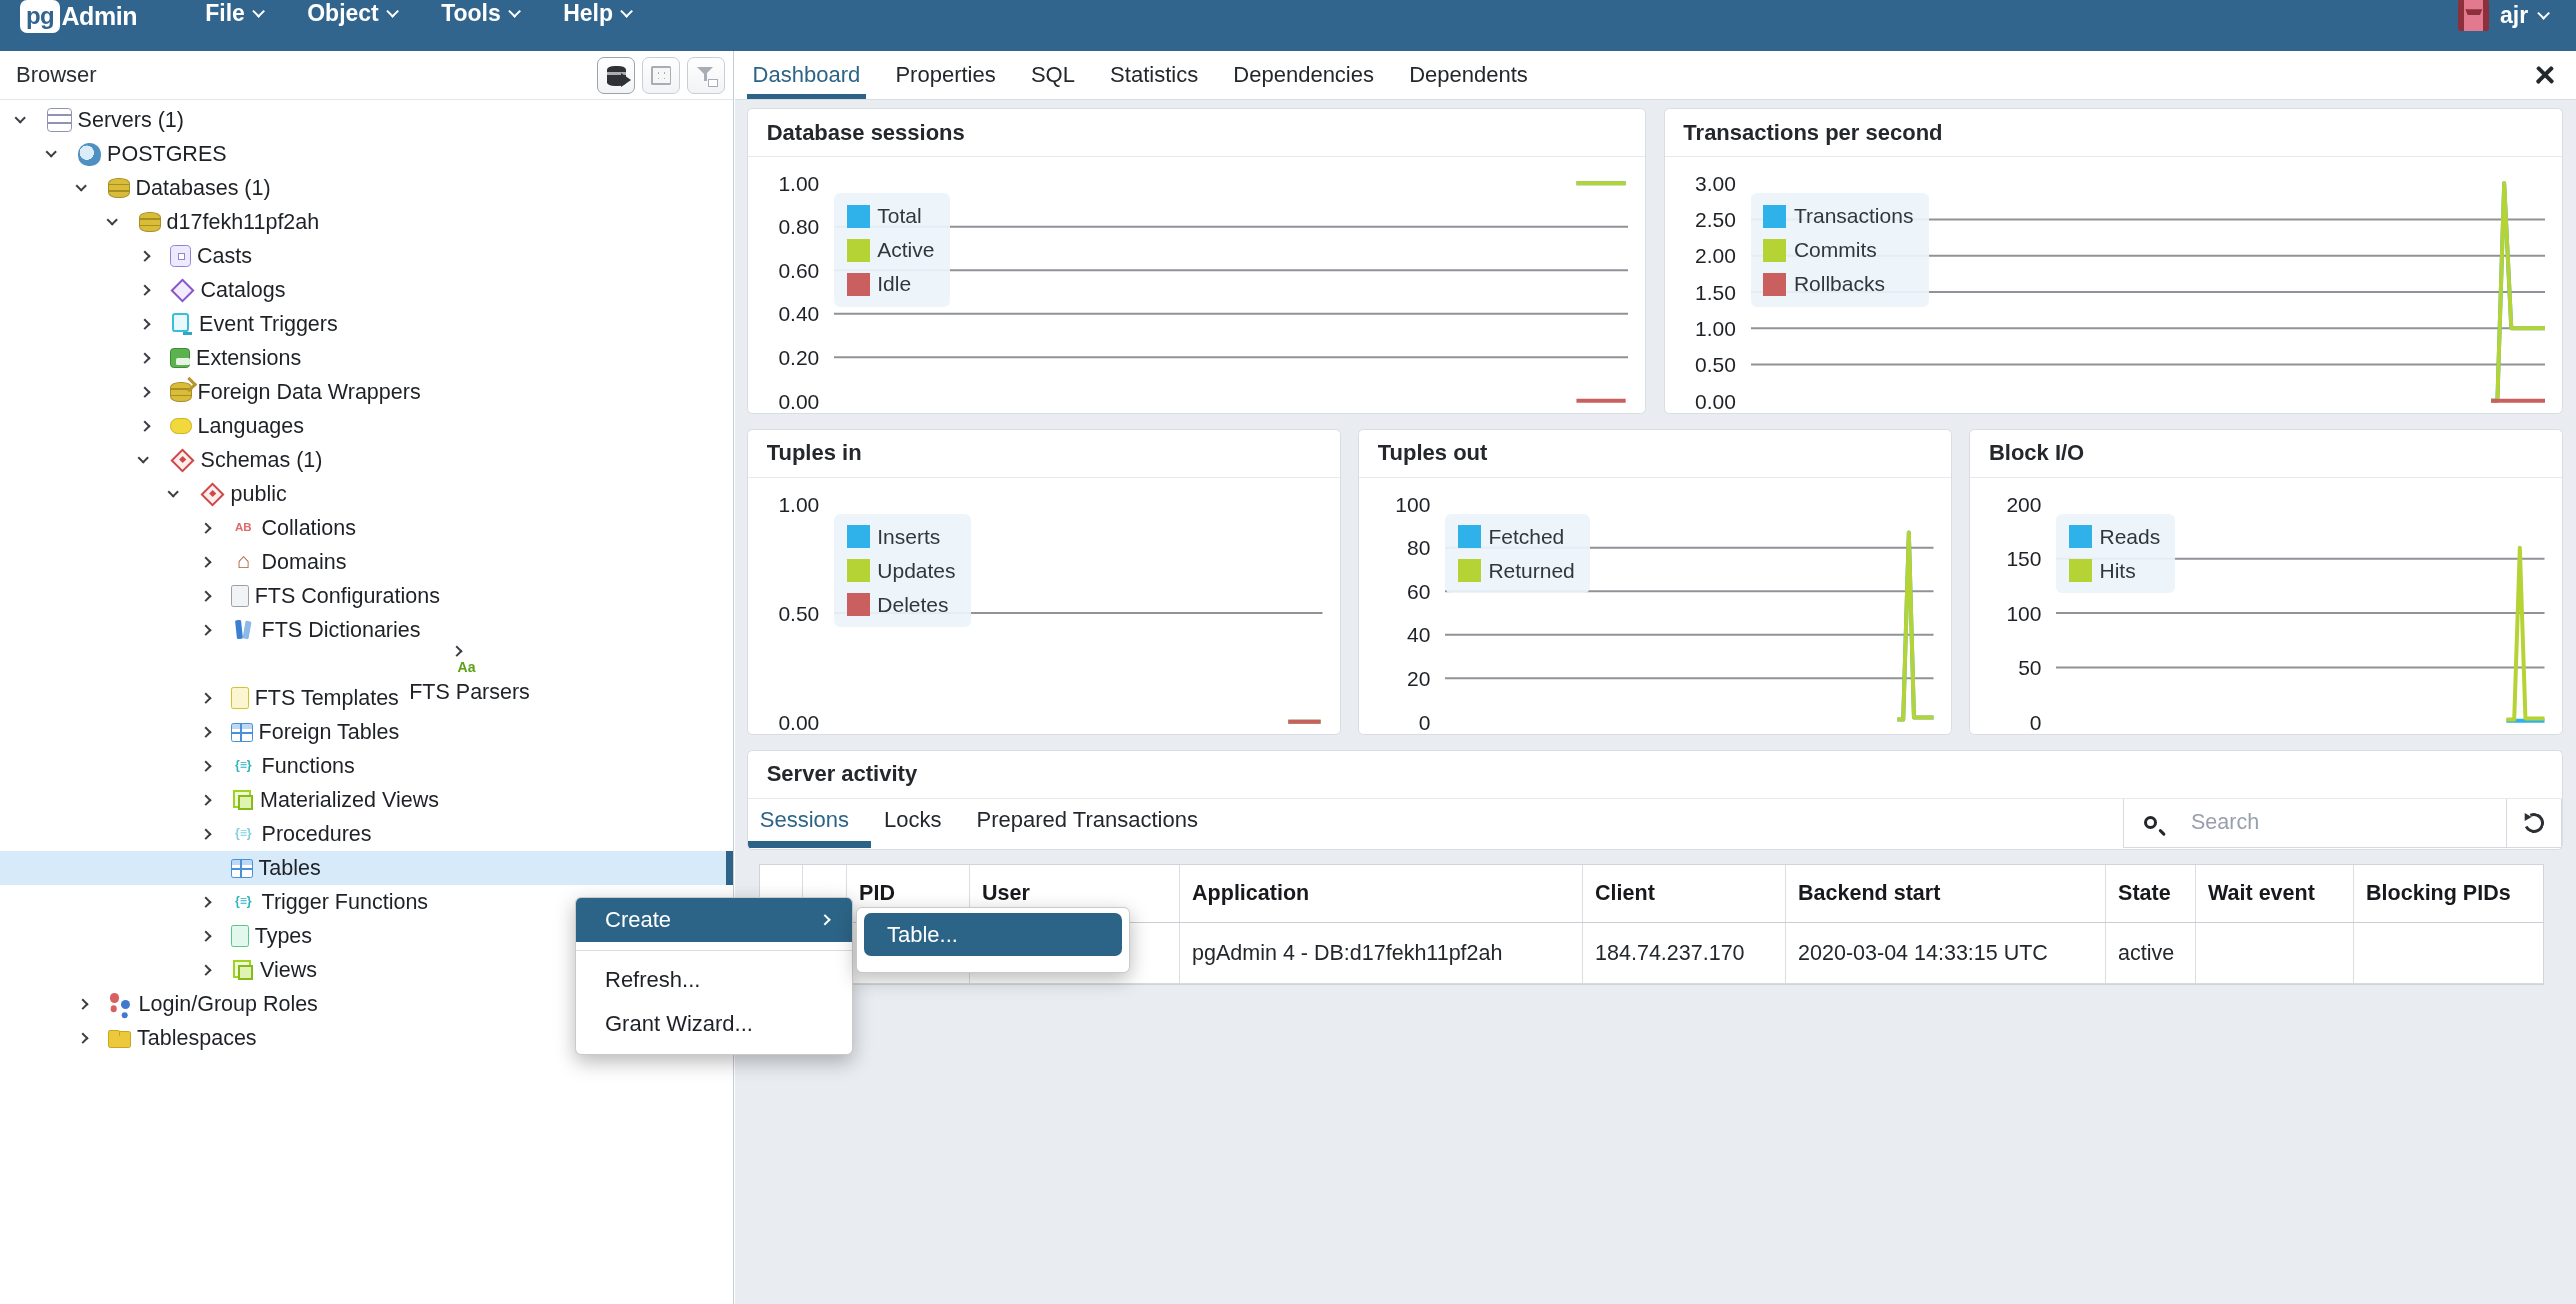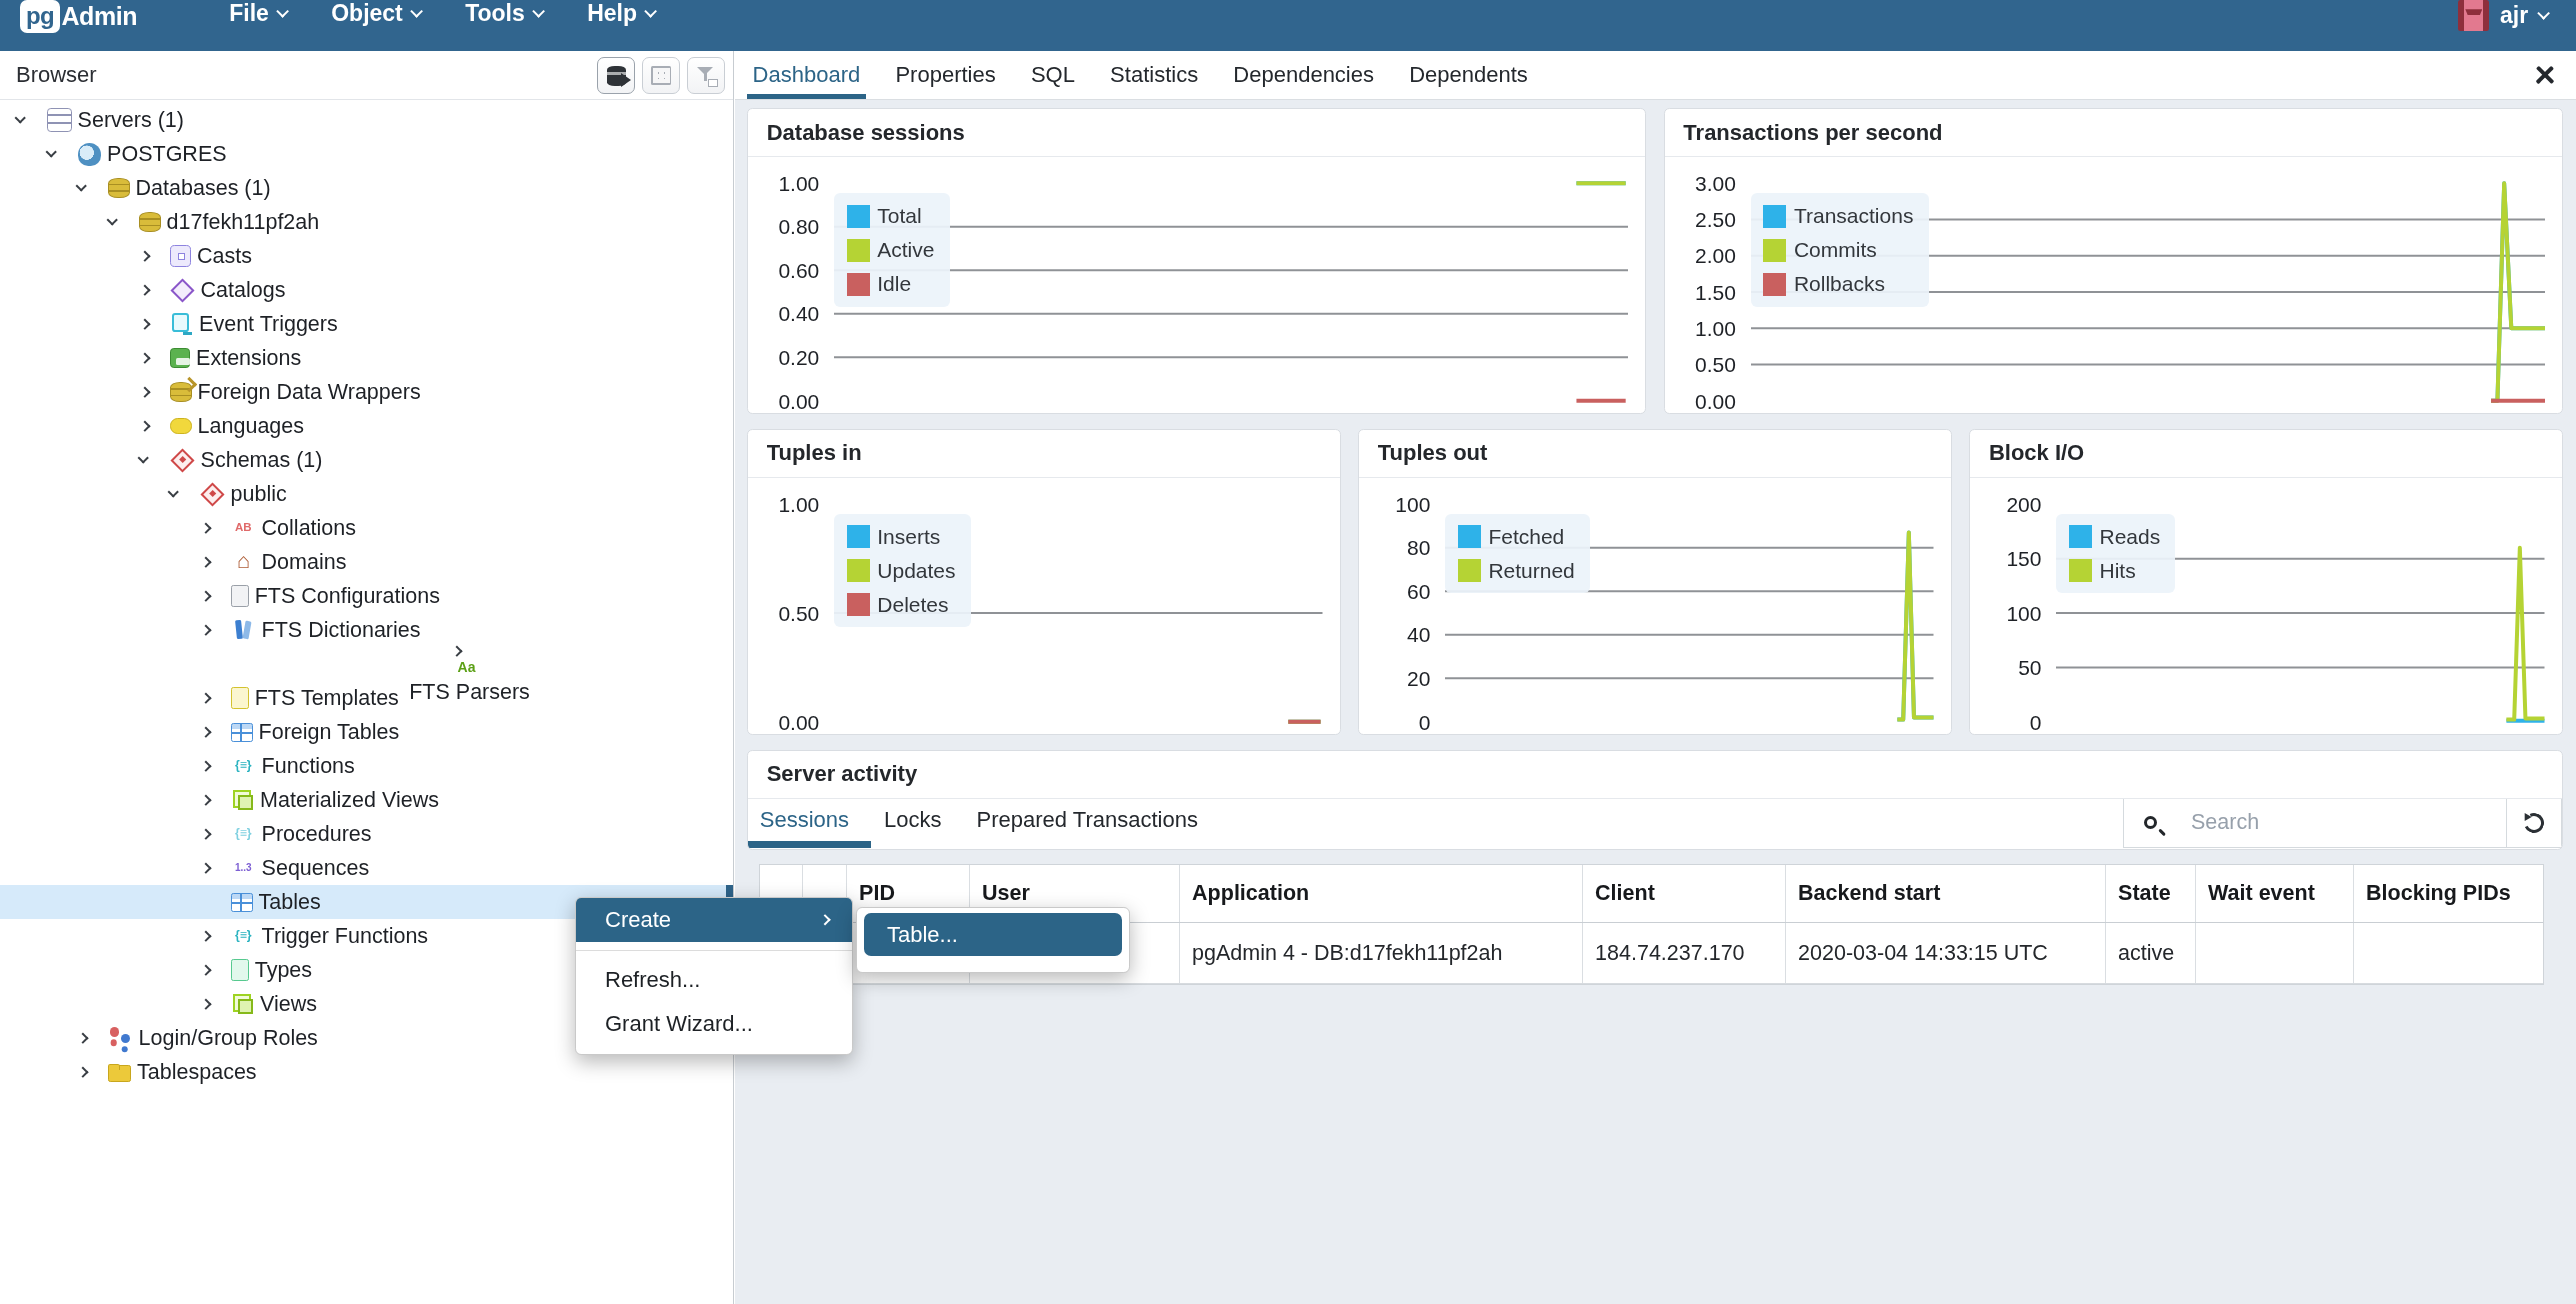--- a/index.html
+++ b/index.html
@@ -4,21 +4,21 @@
 <style>
   html,body{margin:0;padding:0;background:#fff;}
   *{box-sizing:border-box;font-family:"Liberation Sans","DejaVu Sans",sans-serif;}
   #app{position:relative;width:2576px;height:1304px;overflow:hidden;background:#fff;}
 
   
   .appbar{position:absolute;left:0;top:0;width:2576px;height:51px;background:#31658e;display:flex;align-items:flex-start;color:#fff;}
   .logo{display:flex;align-items:center;margin-left:20px;}
   .logo-pg{background:#fff;color:#31658e;font-weight:800;font-size:24px;padding:2.3px 6.1px;border-radius:7px;letter-spacing:-0.8px;}
   .logo-admin{color:#fff;font-weight:800;font-size:25px;margin-left:1.5px;letter-spacing:-0.4px;}
-  .menubar{display:flex;align-items:center;margin-left:92px;gap:44px;}
+  .menubar{display:flex;align-items:center;margin-left:68px;gap:44px;}
   .menu-item{display:flex;align-items:center;gap:9.2px;font-size:23px;font-weight:600;cursor:pointer;}
   .chev{display:inline-block;width:9.2px;height:9.2px;border-right:2.7px solid currentColor;border-bottom:2.7px solid currentColor;}
   .chev.down{transform:rotate(45deg) translate(-1.5px,-1.5px);}
   .chev.right{transform:rotate(-45deg);}
   .appbar-right{margin-left:auto;display:flex;align-items:center;gap:10.7px;margin-right:28px;}
   .avatar{width:31px;height:31px;border-radius:2.3px;background:
     linear-gradient(90deg,#8e2f3c 0 20%,#e2798f 20% 80%,#8e2f3c 80% 100%),#8e2f3c;position:relative;overflow:hidden;}
   .avatar::after{content:'';position:absolute;left:7px;top:9.2px;width:17px;height:15.3px;background:#e2798f;
     box-shadow:0 10.7px 0 -4.6px #8e2f3c inset;clip-path:polygon(0 0,100% 0,80% 55%,95% 100%,5% 100%,20% 55%);}
   .user-label{font-size:23px;font-weight:600;}
@@ -360,29 +360,20 @@
         </div>
         <div class="tree-row" style="padding-left: 200px;">
           <span class="chev-slot">
             <span class="tchev right"></span>
           </span>
           <span class="tico">
             <span class="tglyph" style="color: rgb(127, 208, 224); font-size: 12.3px;">{≡}</span>
           </span>
           <span class="tree-label">Procedures</span>
         </div>
-        <div class="tree-row" style="padding-left: 200px;">
-          <span class="chev-slot">
-            <span class="tchev right"></span>
-          </span>
-          <span class="tico">
-            <span class="tglyph" style="color: rgb(125, 95, 211); font-size: 10px;">1..3</span>
-          </span>
-          <span class="tree-label">Sequences</span>
-        </div>
         <div class="tree-row selected" style="padding-left: 200px;">
           <span class="chev-slot"></span>
           <span class="tico ti-table"></span>
           <span class="tree-label">Tables</span>
         </div>
         <div class="tree-row" style="padding-left: 200px;">
           <span class="chev-slot">
             <span class="tchev right"></span>
           </span>
           <span class="tico">

